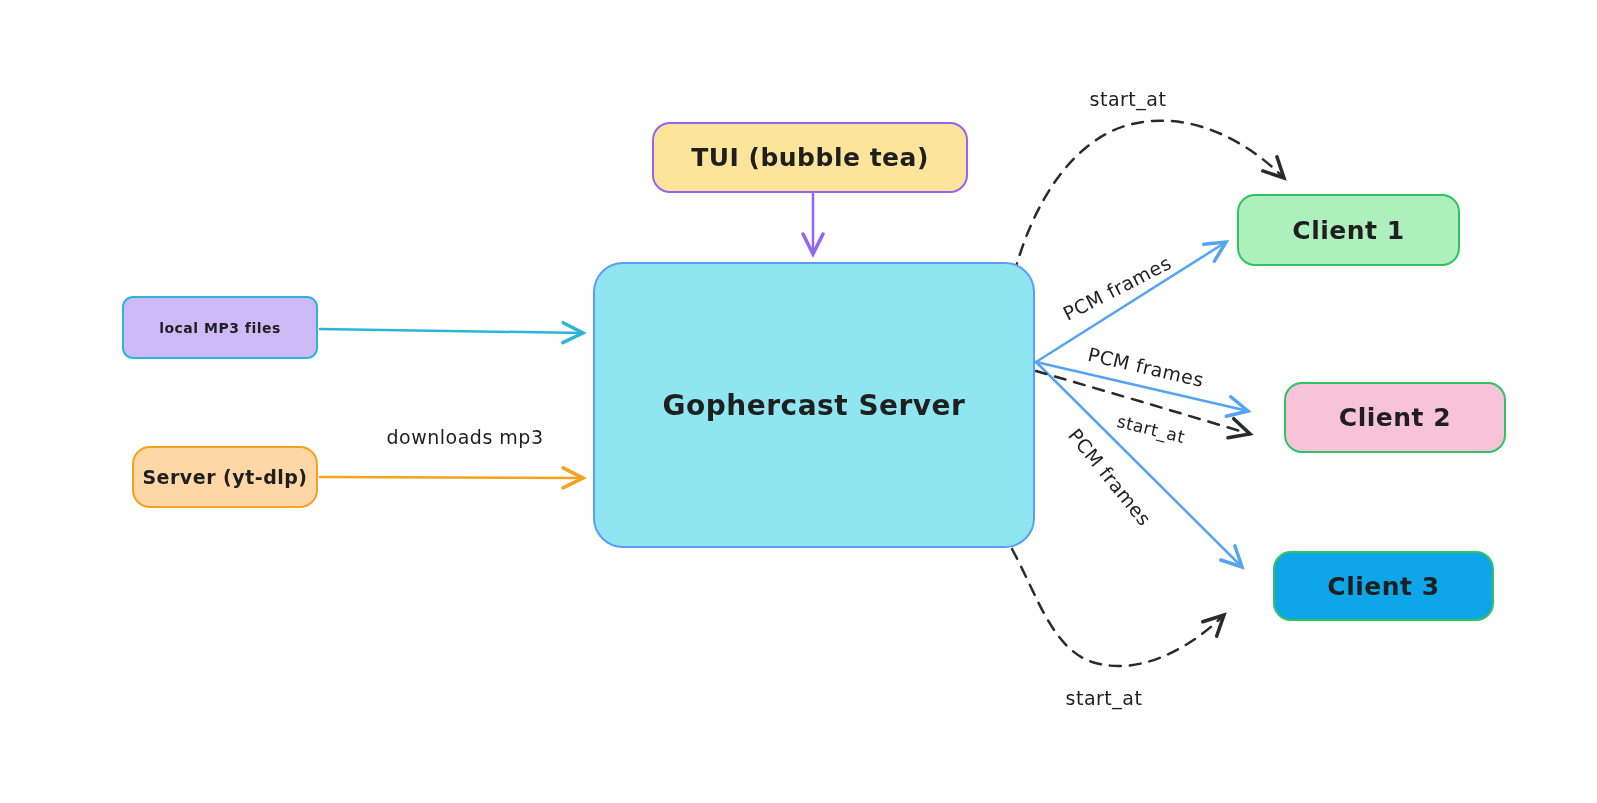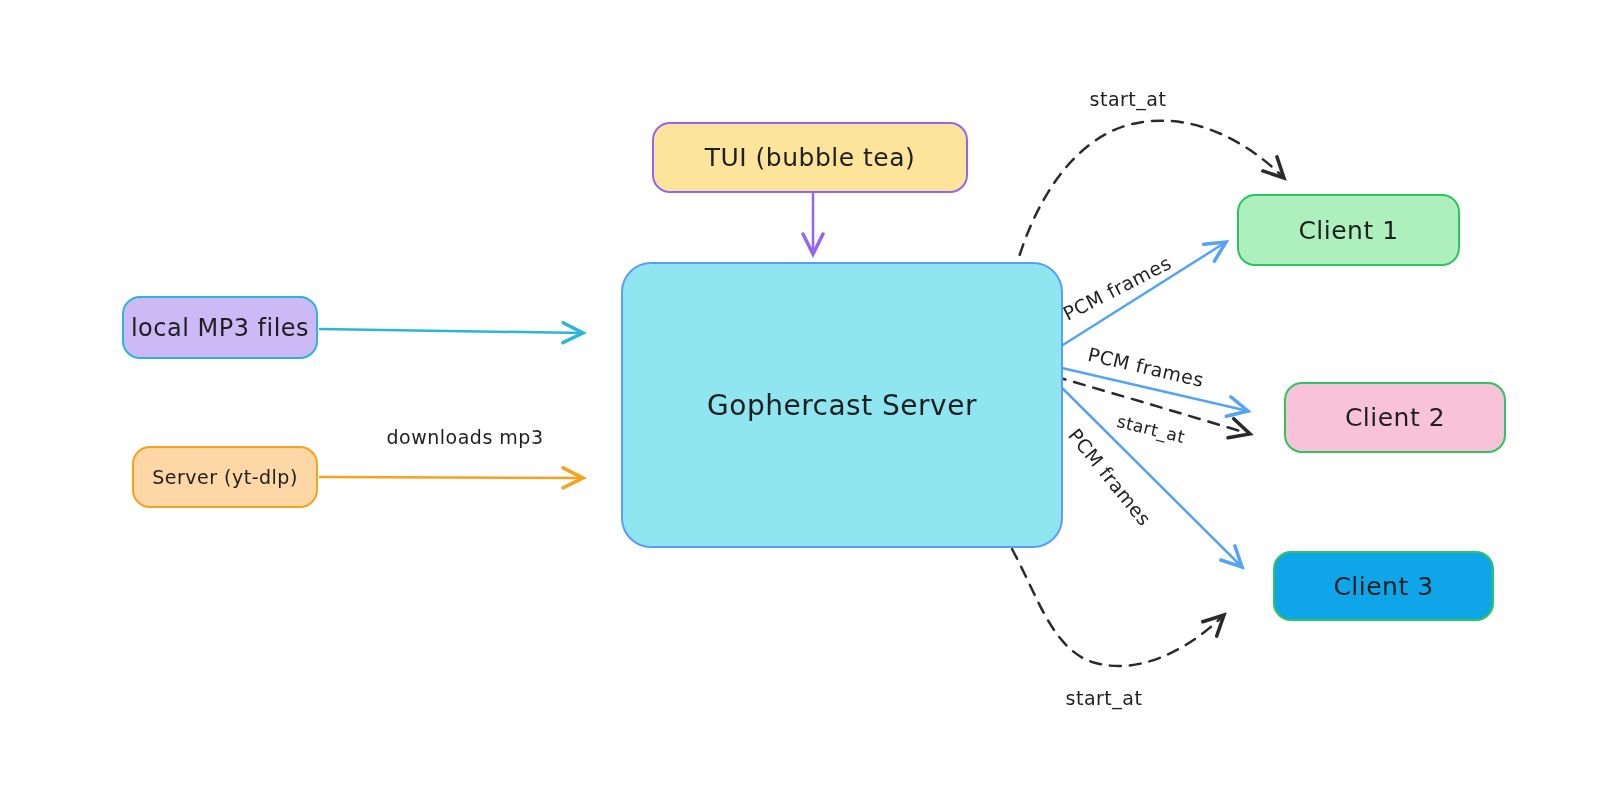--- a/index.html
+++ b/index.html
@@ -25,40 +25,41 @@
   }
   .node {
     position: absolute;
     display: flex;
     align-items: center;
     justify-content: center;
     border-style: solid;
     border-width: 2.5px;
     border-radius: 18px;
     box-sizing: border-box;
-    text-align: right;
+    text-align: left;
     letter-spacing: 0.5px;
+    font-weight: bold;
   }
   .node-tui {
     left: 652px; top: 122px; width: 316px; height: 71px;
     font-size: 25px;
   }
   .node-local-mp3 {
     left: 122px; top: 296px; width: 196px; height: 63px;
-    font-size: 24px;
+    font-size: 14px;
+    border-radius: 11px;
   }
   .node-youtube {
     left: 132px; top: 446px; width: 186px; height: 62px;
     font-size: 19px;
   }
   .node-server {
     left: 593px; top: 262px; width: 442px; height: 286px;
     font-size: 28px;
     border-radius: 30px;
-    margin-left: 28px;
   }
   .node-client {
     font-size: 25px;
   }
   .node-client1 { left: 1237px; top: 194px; width: 223px; height: 72px; }
   .node-client2 { left: 1260px; top: 382px; width: 222px; height: 71px; margin-left: 24px; }
   .node-client3 { left: 1257px; top: 551px; width: 221px; height: 70px; }
   .edge-label {
     position: absolute;
     white-space: nowrap;

